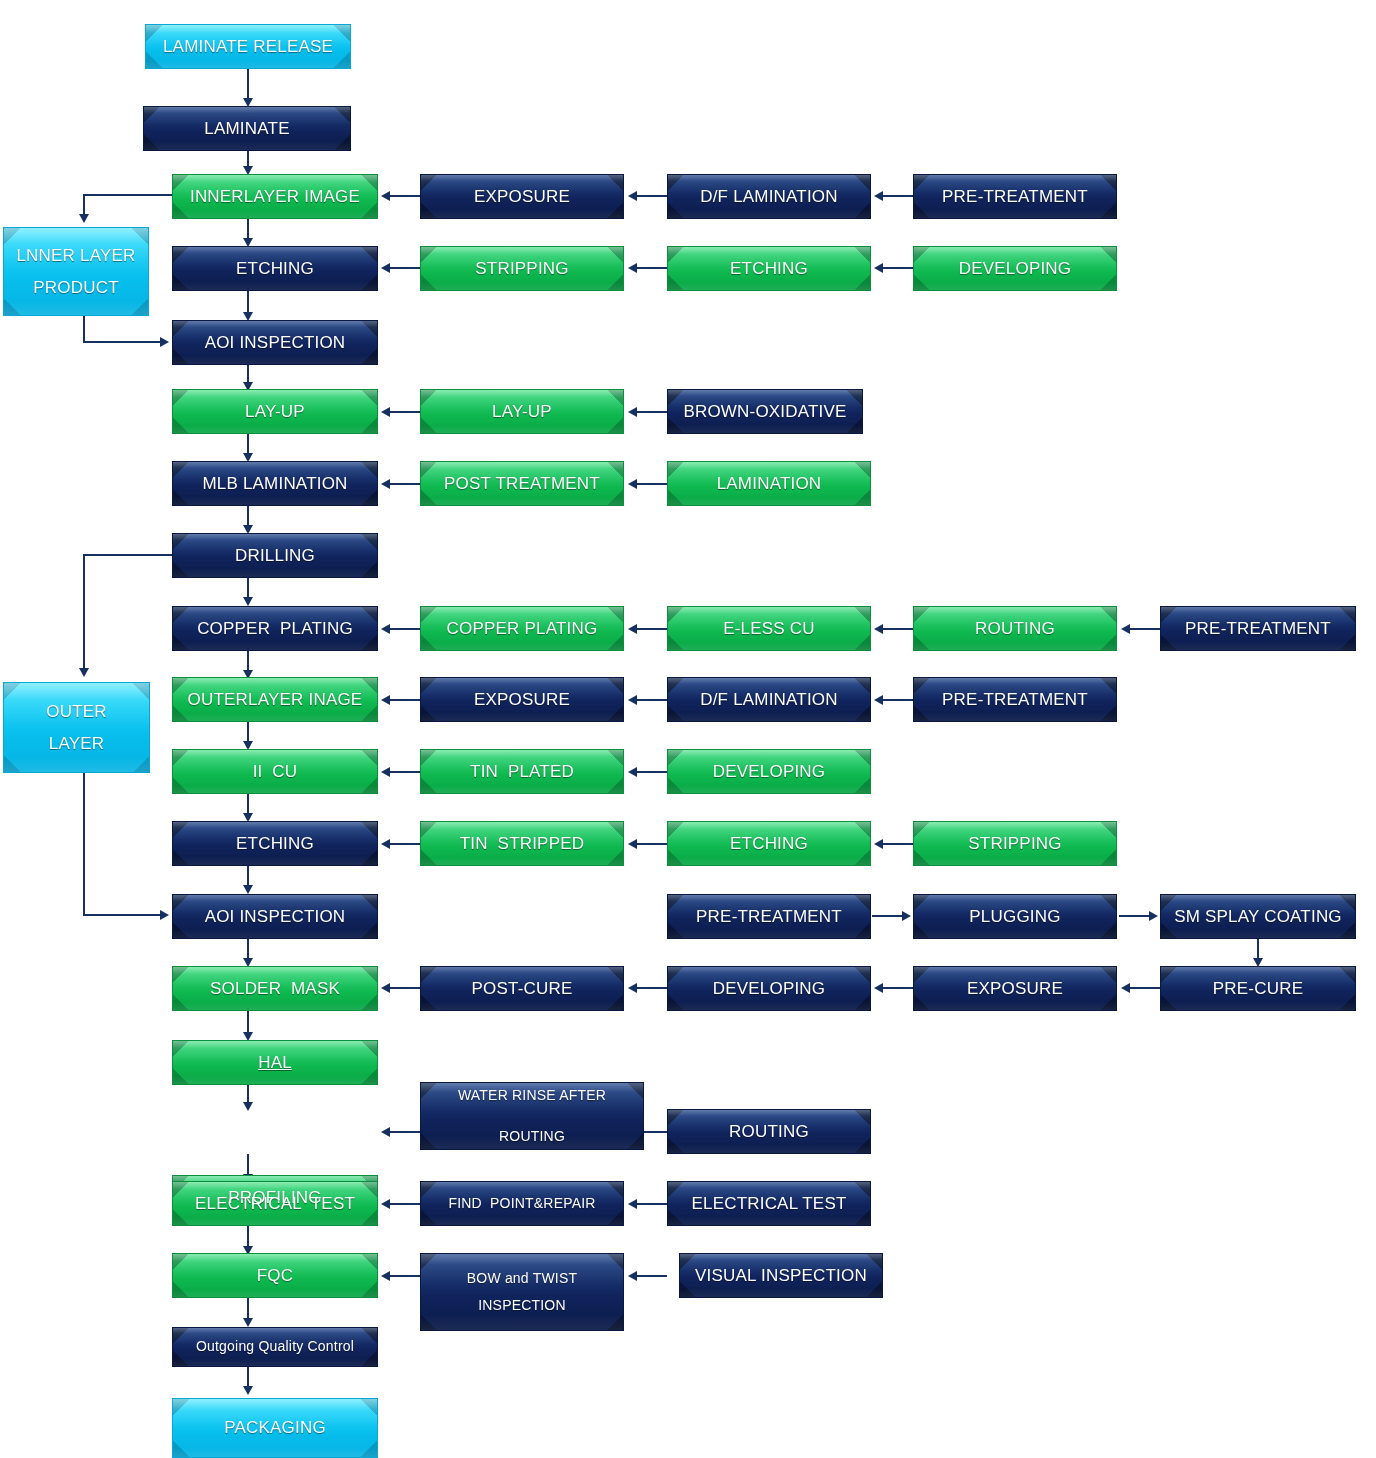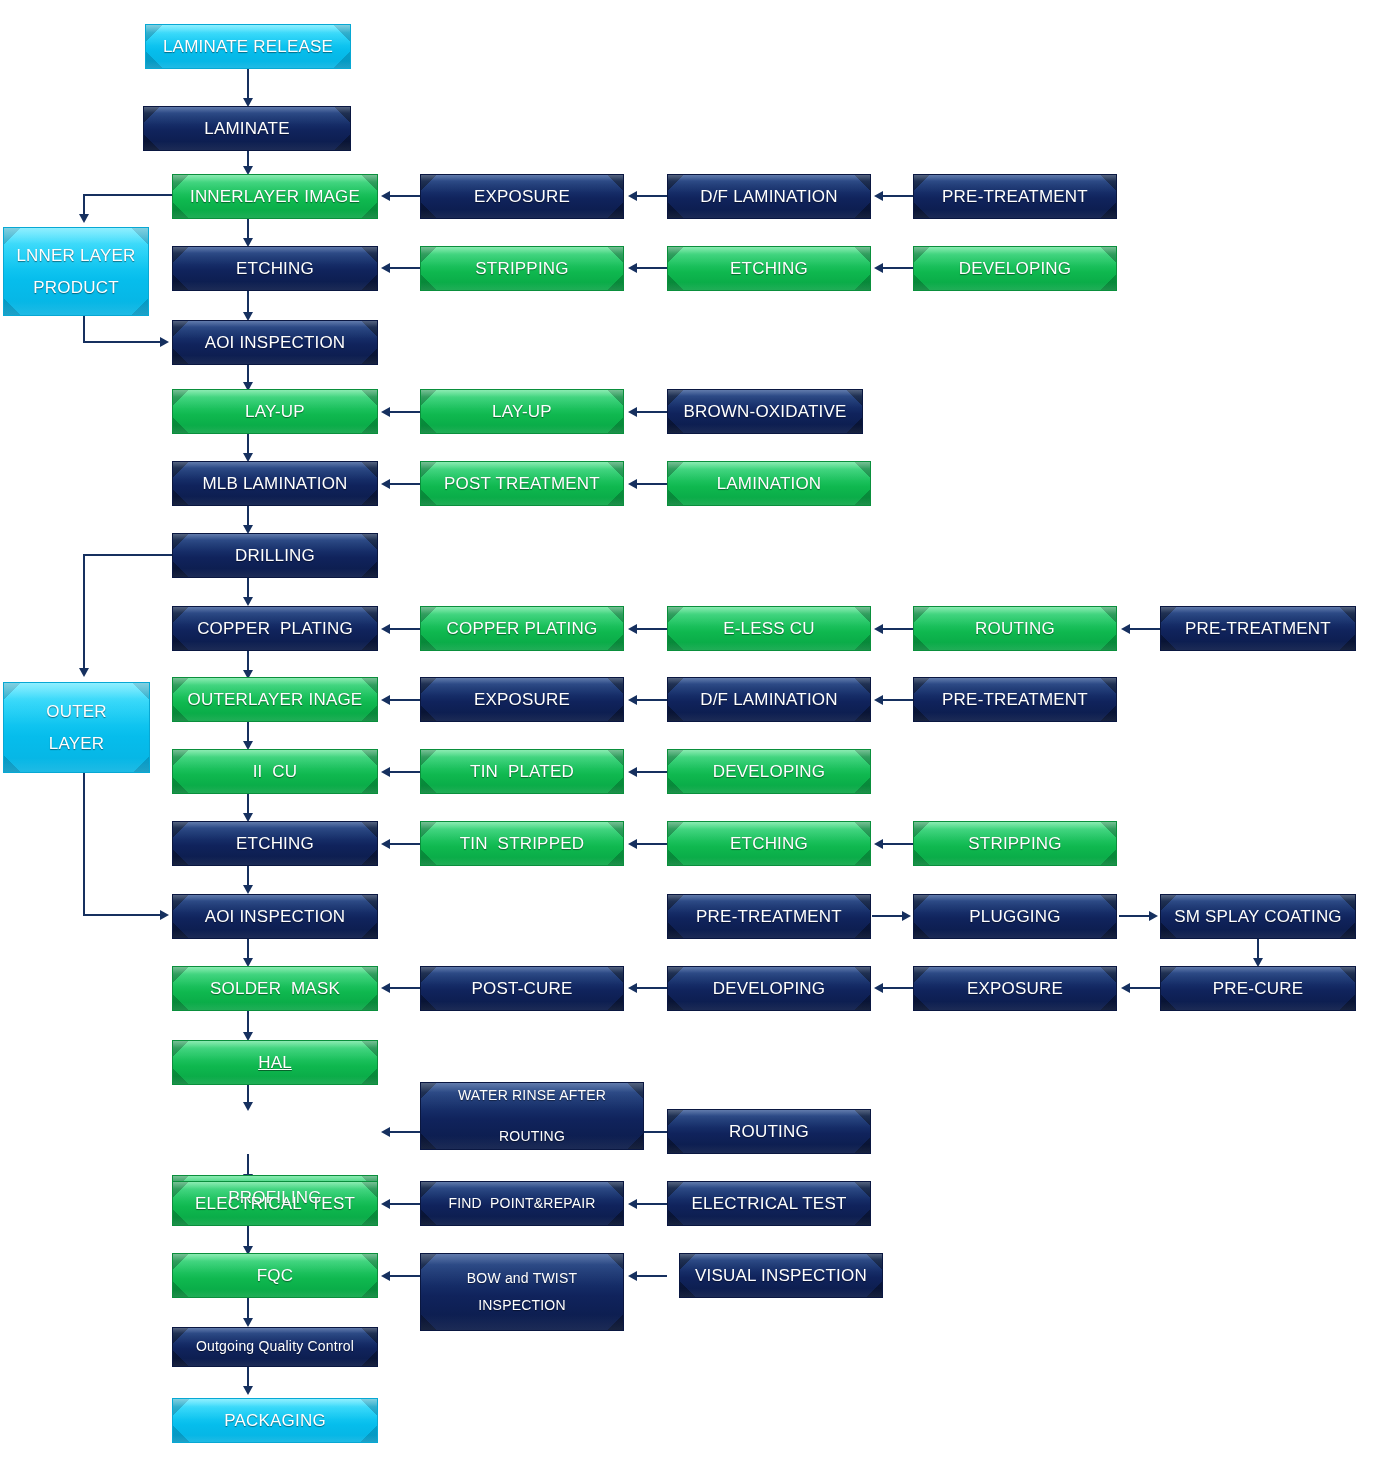--- a/index.html
+++ b/index.html
@@ -366,16 +366,16 @@
   <div class="box c-navy two-line small" style="left:420px;top:1253px;width:204px;height:78px;flex-direction:column;gap:10px;">
     <span class="lbl">BOW  and TWIST</span>
     <span class="lbl">INSPECTION</span>
     </div>
   <div class="box c-navy" style="left:667px;top:1253px;width:204px;height:45px;margin-left:12px;">
     <span class="lbl">VISUAL INSPECTION</span></div>
 
   <div class="box c-navy small" style="left:172px;top:1327px;width:206px;height:40px;text-align:right;">
     <span class="lbl">Outgoing Quality Control</span></div>
 
-  <div class="box c-cyan" style="left:172px;top:1398px;width:206px;height:45px;">
+  <div class="box c-cyan" style="left:172px;top:1398px;width:206px;height:60px;">
     <span class="lbl">PACKAGING</span></div>
 
 </div>
 
 </body></html>

